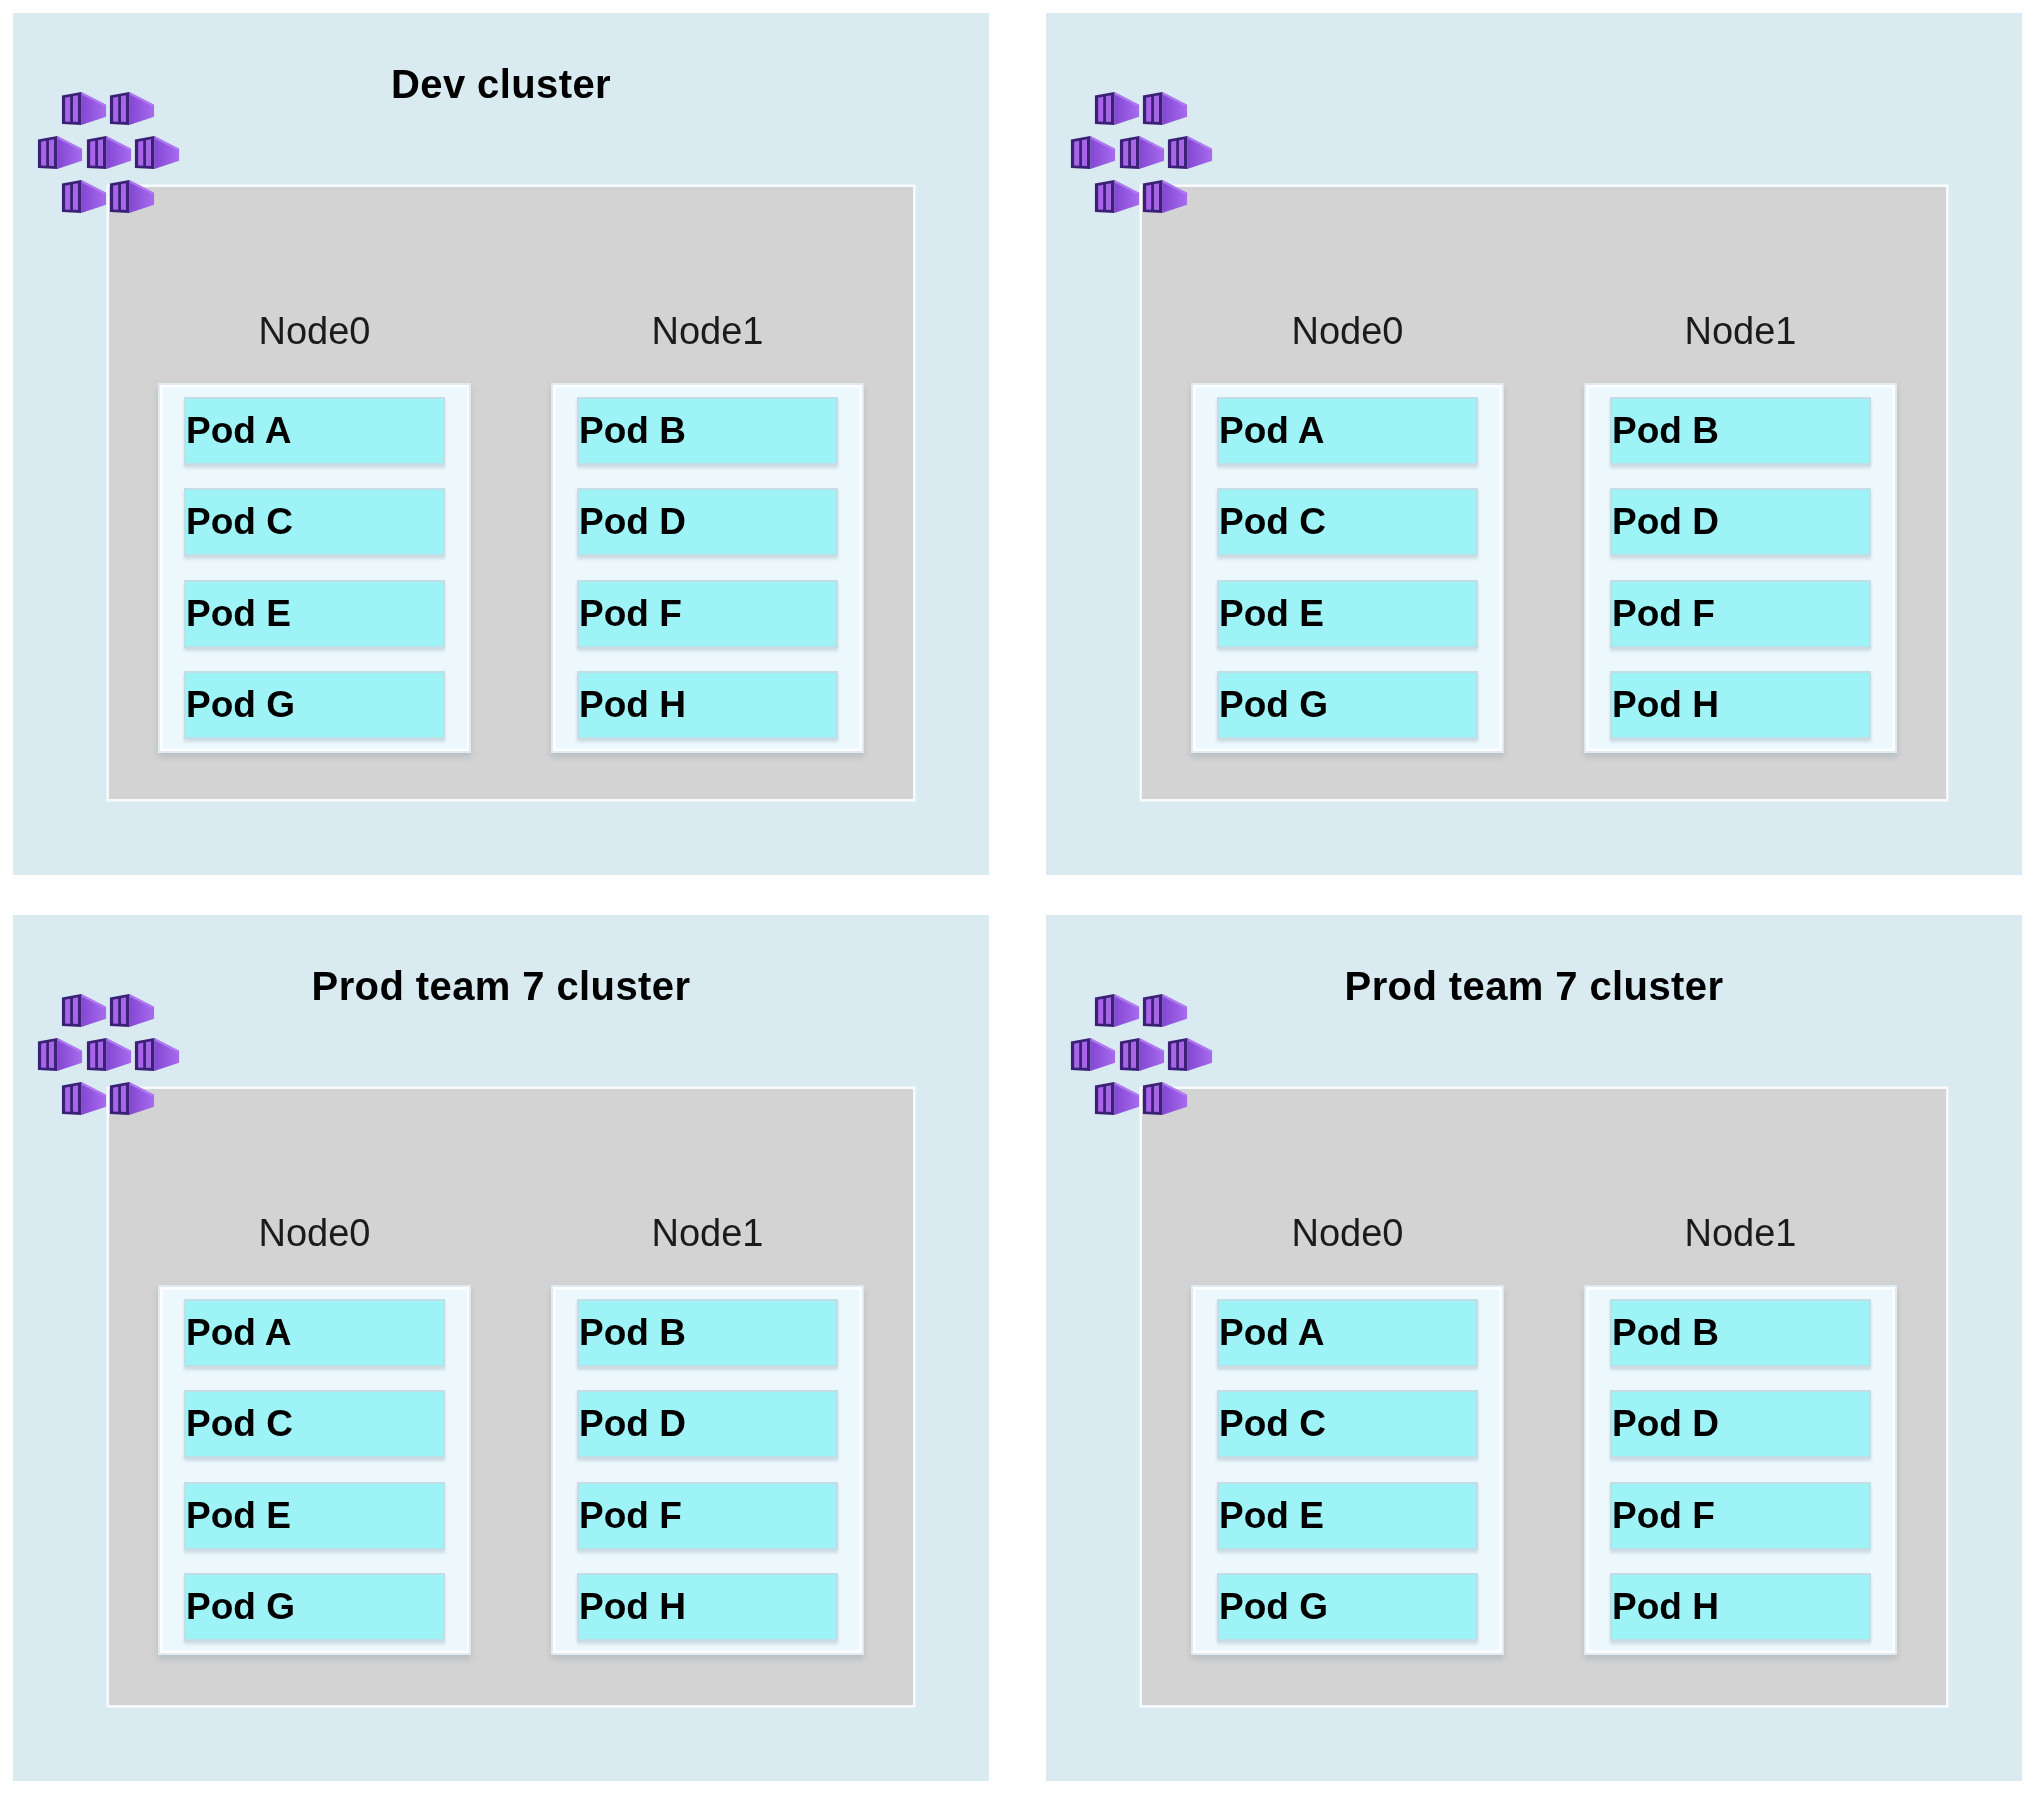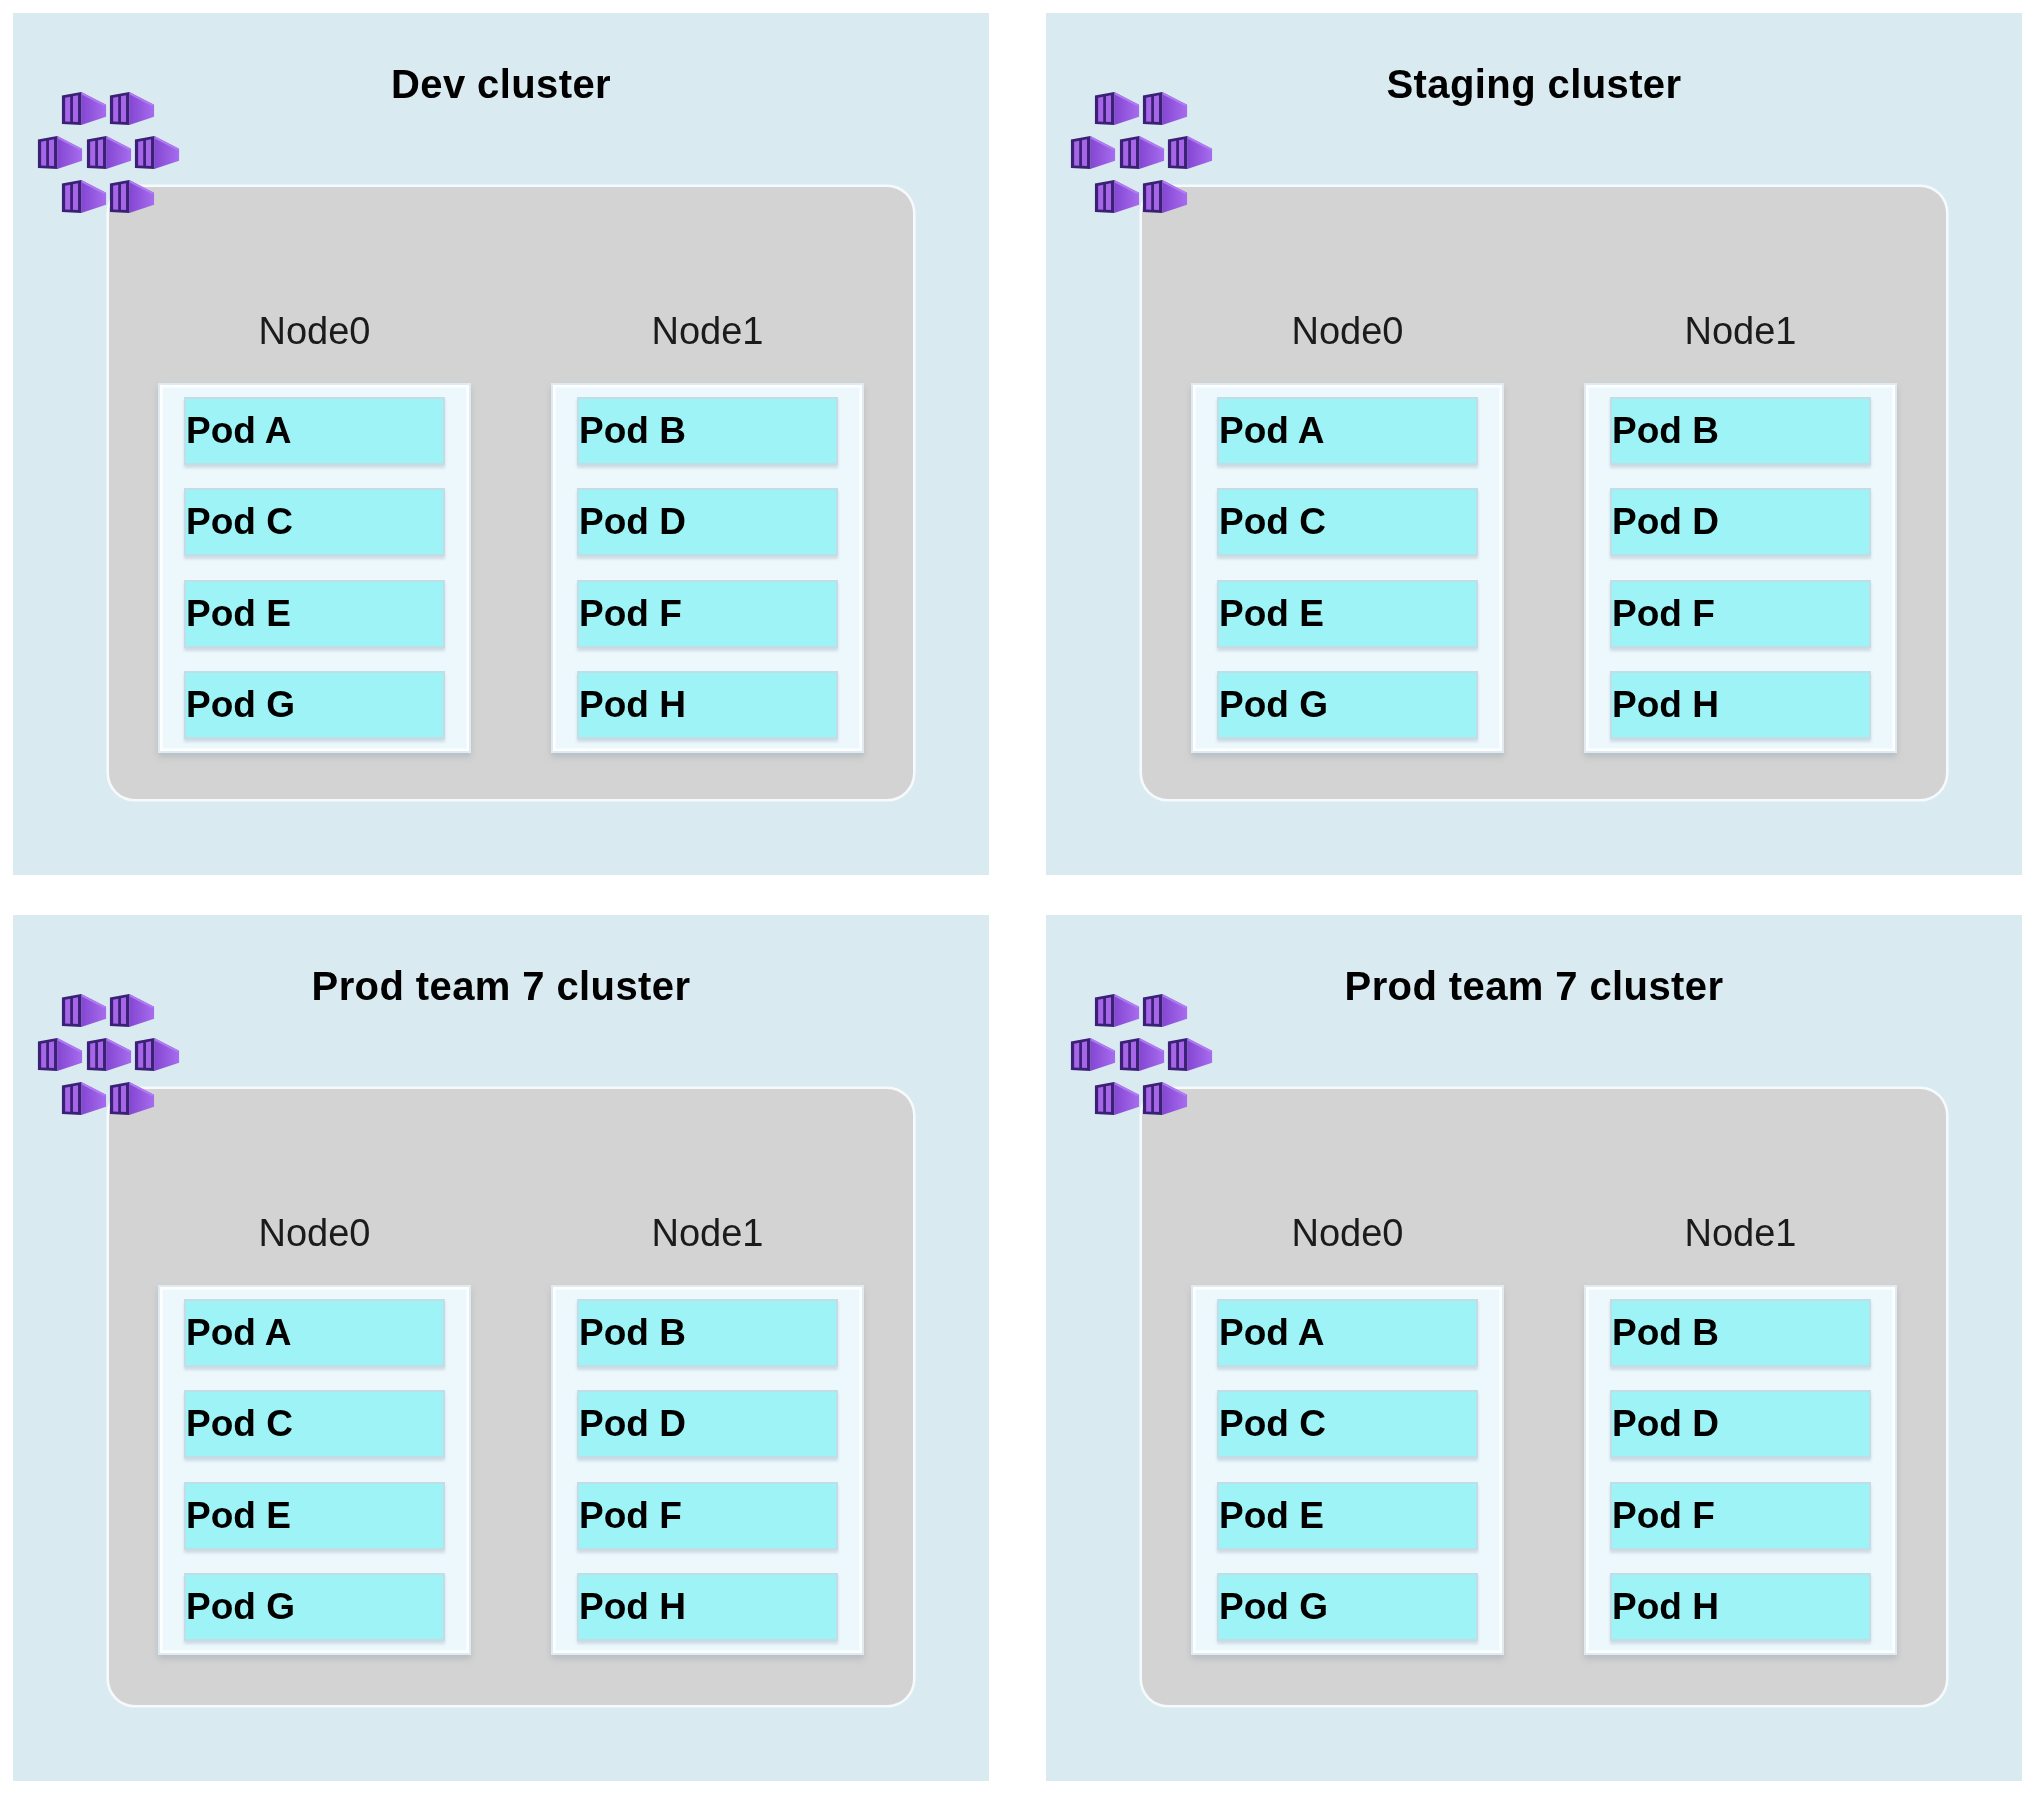--- a/index.html
+++ b/index.html
@@ -44,21 +44,20 @@
     right: 76px;
     top: 174px;
     bottom: 76px;
     background: var(--node_area_bg, #d4d3d3);
     box-shadow: 0 0 0 2.6px rgba(255,255,255,0.75);
     box-sizing: border-box;
     padding-top: 123px;
     display: flex;
     justify-content: center;
     gap: 80px;
-    border-radius: 26px;
   }
   .node-group {
     display: flex;
     flex-direction: column;
     align-items: center;
   }
   .node-label {
     font-size: 38px;
     line-height: 42px;
     font-weight: 400;
@@ -185,21 +184,20 @@
     <span>Pod F</span>
   </div>
             <div class="pod">
     <span>Pod H</span>
   </div>
           </div>
   </div>
       </div>
   </section>
     <section class="cluster">
-    <h2 class="cluster-title">Staging cluster</h2>
     <div class="containers-icon">
         <svg viewBox="0 0 100 86" class="cbox">
           <use href="#container3d" xlink:href="#container3d"></use>
         </svg>
         <svg viewBox="0 0 100 86" class="cbox">
           <use href="#container3d" xlink:href="#container3d"></use>
         </svg>
         <svg viewBox="0 0 100 86" class="cbox">
           <use href="#container3d" xlink:href="#container3d"></use>
         </svg>

